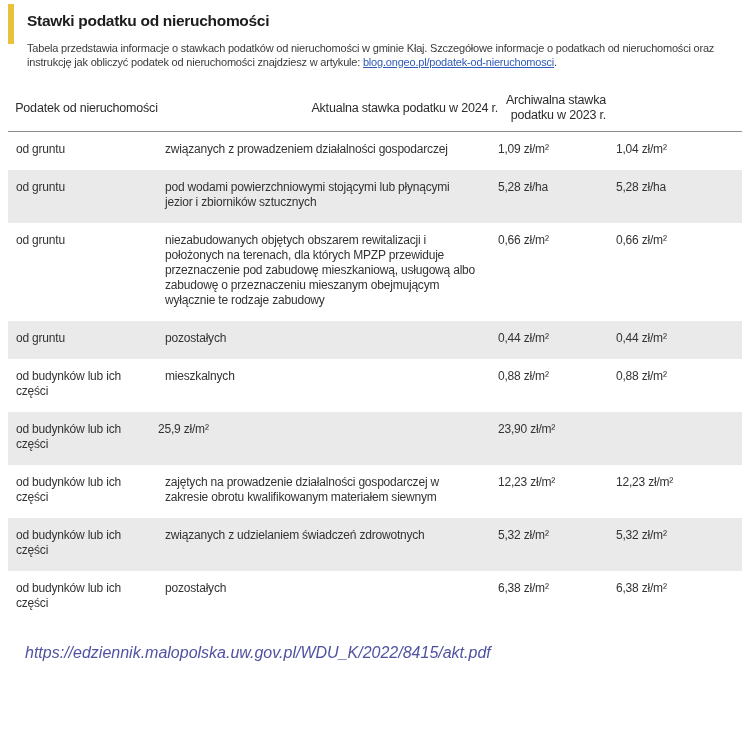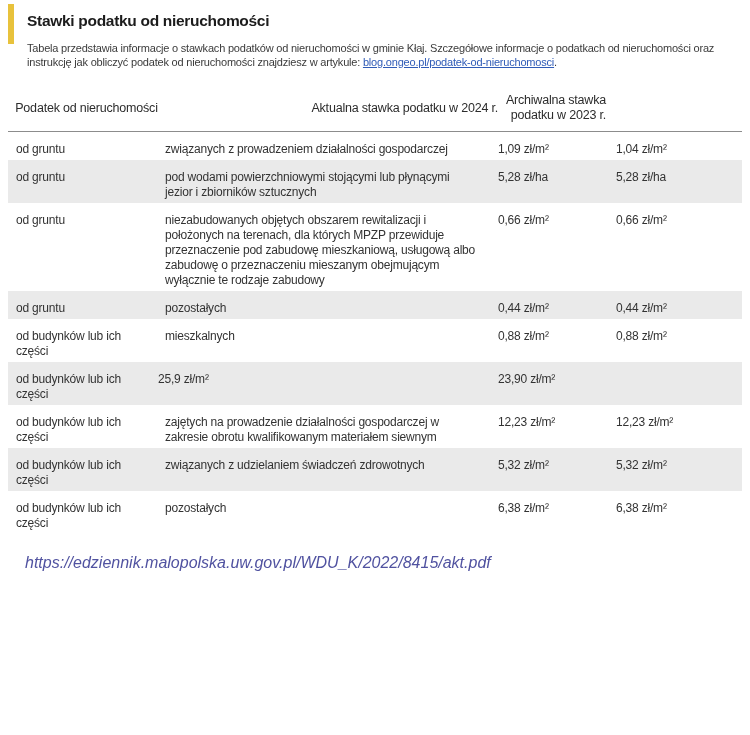--- a/index.html
+++ b/index.html
@@ -39,21 +39,21 @@
     border-bottom: 1px solid #8c8c8c;
     padding: 4px 0 8px 0;
     font-size: 12.5px; color: #2c2c2c; line-height: 15px;
   }
   .thead .c1 { padding-left: 4px; }
   .thead .c2 { padding-left: 7px; text-align: center; }
   .thead .c3, .thead .c4 { text-align: right; }
   .thead .c4 { padding-right: 10px; }
 
   .row { font-size: 12px; line-height: 15px; color: #333; }
-  .row > div { padding-top: 10px; padding-bottom: 3px; }
+  .row > div { padding-top: 10px; padding-bottom: 13px; }
   .rows .row:nth-child(even) { background: #eaeaea; }
   .row .c1 { padding-left: 8px; padding-right: 10px; }
   .row .c2 { padding-left: 7px; padding-right: 18px; }
   .row .c3, .row .c4 { text-align: left; white-space: nowrap; }
   .row .c4 { padding-right: 10px; }
 
   
   .footer { margin: 20px 0 0 25px; }
   .footer-link {
     font-size: 16px; font-style: italic; color: #5052a0;

